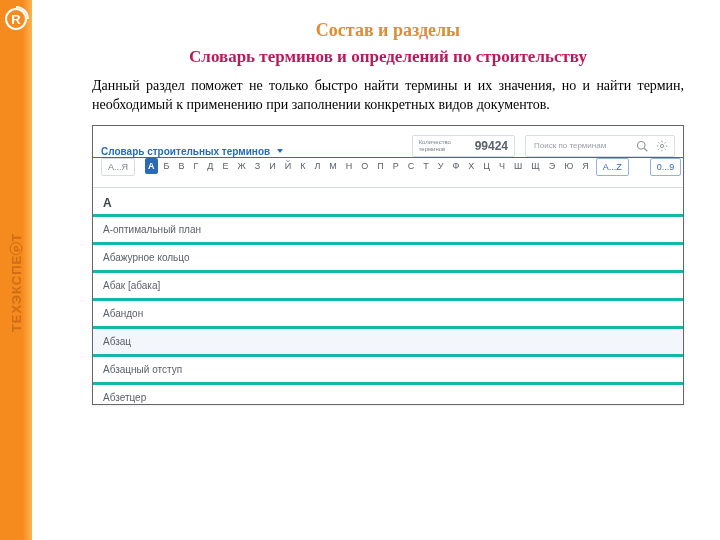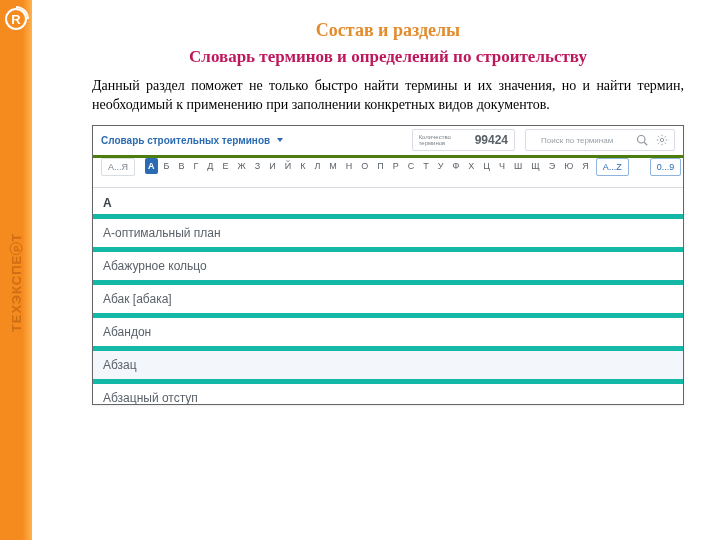--- a/index.html
+++ b/index.html
@@ -45,41 +45,41 @@
   
   .app-shot {
     margin: 6px 0 0 0;
     border: 1px solid #666;
     font-family: Arial, Helvetica, sans-serif;
     color: #333;
     box-shadow: 0 1px 2px rgba(0,0,0,0.08);
     height: 280px; overflow: hidden;
   }
   .app-topbar {
-    display: flex; align-items: center; height: 32px;
-    border-bottom: 3px solid #4d7c0f; padding: 0 8px; gap: 10px;
+    display: flex; align-items: flex-end; height: 32px;
+    border-bottom: 1px solid #4d7c0f; padding: 0 8px; gap: 10px;
   }
   .app-title {
     color: #2a6bb3; font-size: 10px; font-weight: 600;
   }
   .app-title .caret {
     display: inline-block; margin-left: 4px; width: 0; height: 0;
     border-left: 3px solid transparent; border-right: 3px solid transparent;
     border-top: 4px solid #2a6bb3; vertical-align: 2px;
   }
   .spacer { flex: 1; }
   .count-box {
     display: flex; align-items: center; gap: 16px;
     border: 1px solid #d8dde3; border-radius: 2px; padding: 2px 6px; height: 22px;
   }
   .count-label { font-size: 6px; color: #7a828a; line-height: 1.05; width: 40px; white-space: normal; }
   .count-val { font-size: 12px; color: #5a6169; font-weight: 600; }
   .search-box {
     display: flex; align-items: center; gap: 4px;
-    border: 1px solid #d8dde3; border-radius: 2px; padding: 0 4px 0 15px; height: 22px; width: 150px;
+    border: 1px solid #d8dde3; border-radius: 2px; padding: 0 4px 0 8px; height: 22px; width: 150px;
   }
   .search-box .ph { color: #9aa1a8; font-size: 8px; flex: 1; }
   .icon-btn {
     width: 16px; height: 16px; display: inline-flex; align-items: center; justify-content: center;
     color: #8a9199;
   }
   .icon-btn svg { display: block; }
 
   .alpha-row {
     display: flex; align-items: flex-start; height: 30px; border-bottom: 1px solid #d8dde3;
@@ -95,21 +95,21 @@
     font-size: 9px; color: #5a6169; padding: 3px 3px; border-radius: 2px; min-width: 10px; text-align: center;
   }
   .letter.active { background: #2a6bb3; color: #fff; font-weight: 700; }
   .range-pills { margin-left: auto; display: flex; gap: 21px; }
 
   .section-head {
     font-size: 12px; font-weight: 700; color: #3c4349; padding: 8px 10px 4px 10px;
   }
   .term-list { }
   .term {
-    font-size: 12px; color: #5a6169; padding: 7px 10px; border-top: 5px solid #14b8a6;
+    font-size: 10px; color: #5a6169; padding: 7px 10px; border-top: 3px solid #14b8a6;
   }
   .term.hl { background: #f3f6fa; }
 </style>
 </head>
 <body>
 
 <div class="side-rail">
   <div class="badge">
     <svg viewBox="0 0 28 28" width="28" height="28">
       <path d="M14 1 A13 13 0 0 1 27 14 L25 14 A11 11 0 0 0 14 3 Z" fill="#ffffff" opacity="0.95"></path>

